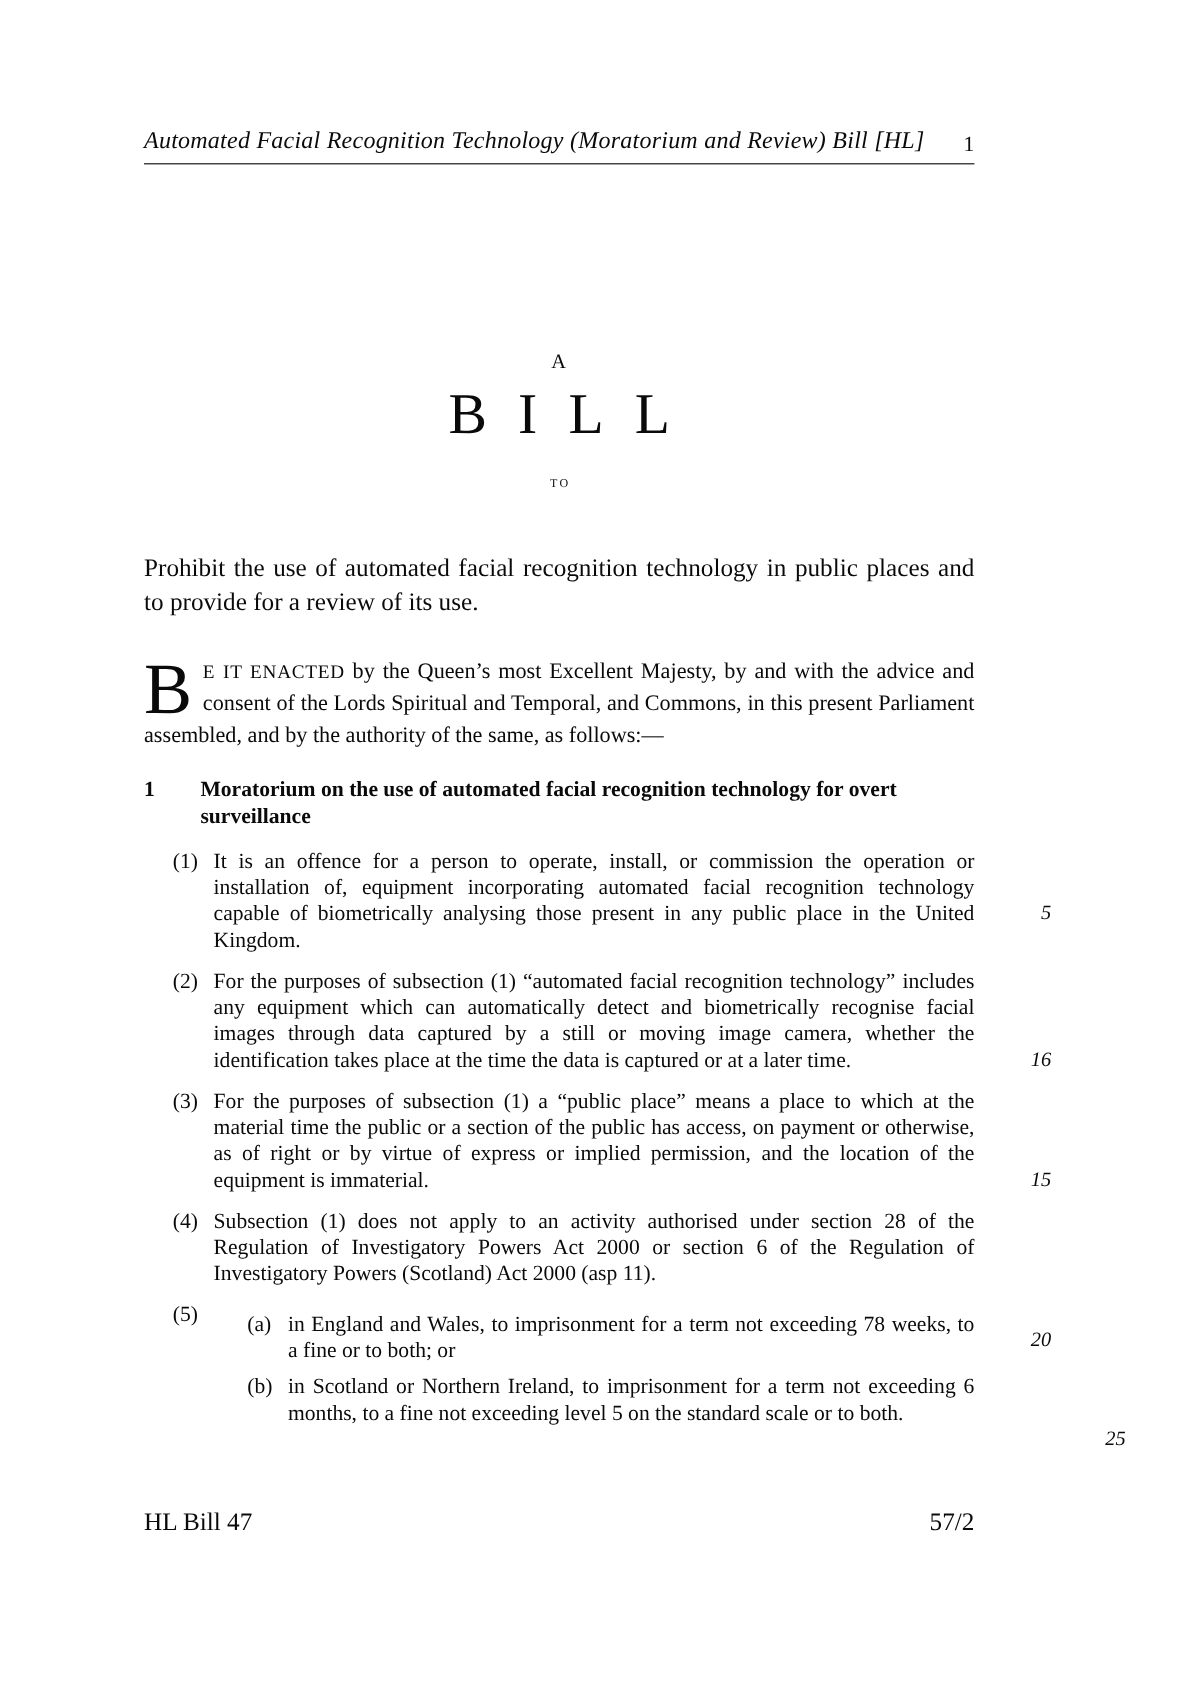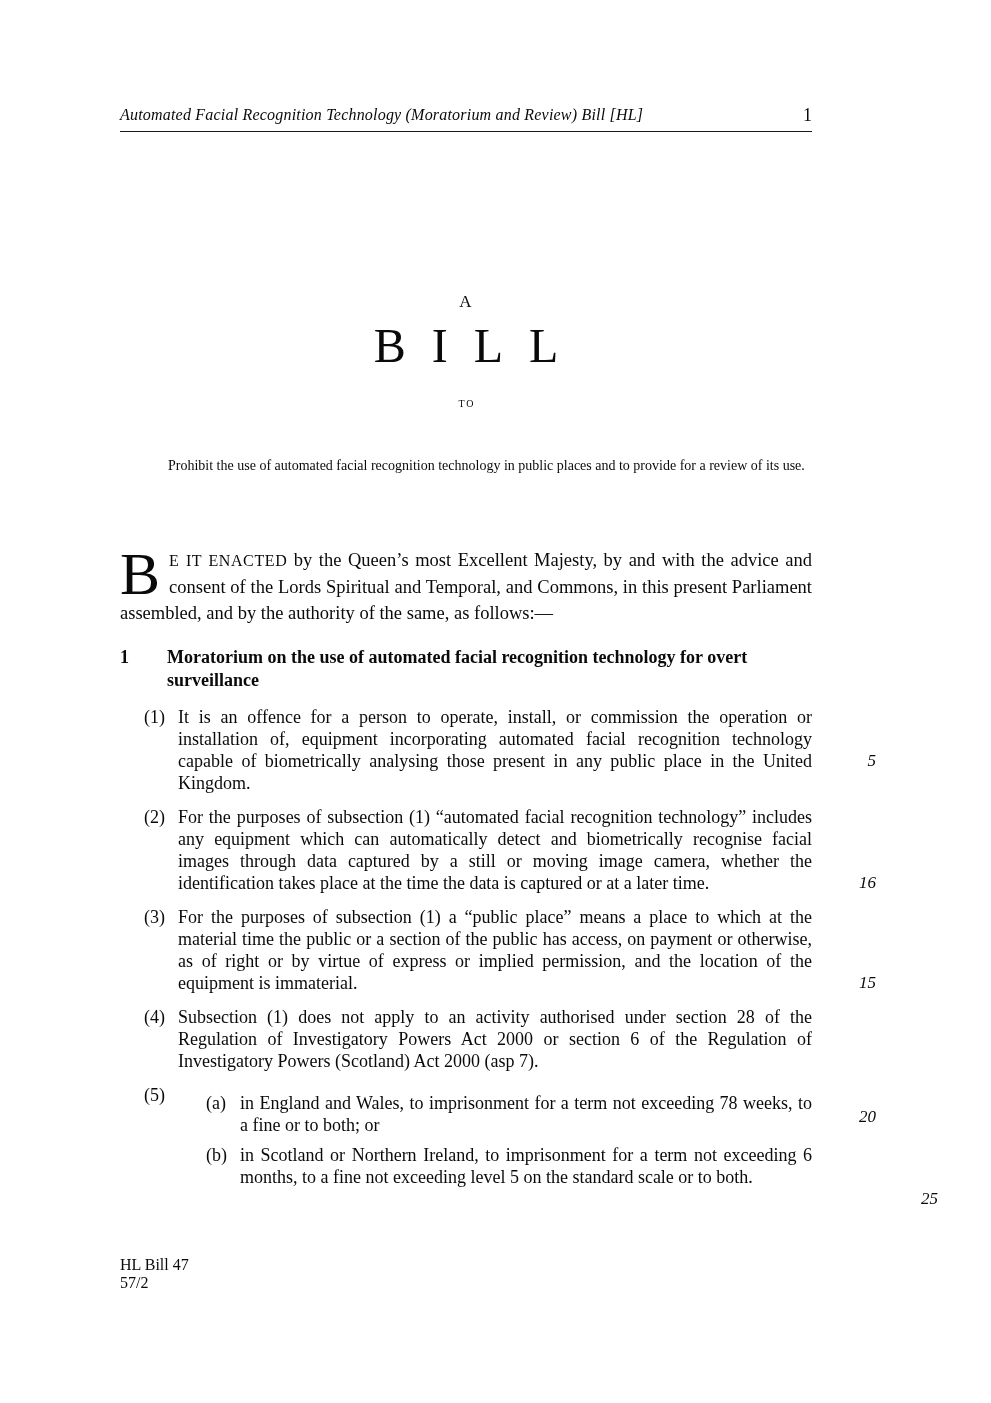--- a/index.html
+++ b/index.html
@@ -19,21 +19,21 @@
     left: 120px; top: 106px;
     width: 692px;
     display: flex;
     justify-content: space-between;
     align-items: flex-end;
     border-bottom: 1.6px solid #1a1a1a;
     padding-bottom: 7px;
   }
   .running-title {
     font-style: italic;
-    font-size: 16px;
+    font-size: 20px;
     letter-spacing: 0.2px;
   }
   .page-number { font-size: 18px; line-height: 1; }
 
   
   .masthead { position: absolute; left: 120px; width: 692px; text-align: center; }
   .mast-a  { top: 292px; font-size: 17px; letter-spacing: 1px; }
   .mast-bill {
     top: 320px;
     font-size: 48px;
@@ -42,24 +42,23 @@
     text-indent: 26px;
     line-height: 52px;
   }
   .mast-to { top: 398px; font-size: 10px; letter-spacing: 2px; text-indent: 2px; }
 
   
   .long-title {
     position: absolute;
     left: 120px; top: 438px;
     width: 692px;
-    font-size: 14px;
+    font-size: 21px;
     line-height: 28px;
     text-align: justify;
-    margin-left: 48px;
   }
 
   
   .enacting {
     position: absolute;
     left: 120px; top: 528px;
     width: 692px;
     font-size: 18.5px;
     line-height: 26px;
     text-align: justify;
@@ -123,22 +122,21 @@
     line-height: 22px;
   }
 
   
   .page-footer {
     position: absolute;
     left: 120px; top: 1256px;
     width: 692px;
     display: flex;
     justify-content: space-between;
-    font-size: 16px;
-    flex-direction: column;
+    font-size: 21px;
   }
 </style>
 </head>
 <body>
 
 <div class="page">
 
   <div class="running-header">
     <span class="running-title">Automated Facial Recognition Technology (Moratorium and Review) Bill [HL]</span>
     <span class="page-number">1</span>
@@ -176,21 +174,21 @@
     <div class="subsection">
       <span class="ss-marker">(3)</span>
       <span class="ss-gap"></span>
       <div class="ss-text">For the purposes of subsection (1) a “public place” means a place to which at the material time the public or a section of the public has access, on payment or otherwise, as of right or by virtue of express or implied permission, and the location of the equipment is immaterial.</div>
       <span class="line-num" style="top:66px">15</span>
     </div>
 
     <div class="subsection">
       <span class="ss-marker">(4)</span>
       <span class="ss-gap"></span>
-      <div class="ss-text">Subsection (1) does not apply to an activity authorised under section 28 of the Regulation of Investigatory Powers Act 2000 or section 6 of the Regulation of Investigatory Powers (Scotland) Act 2000 (asp 7).</div>
+      <div class="ss-text">Subsection (1) does not apply to an activity authorised under section 28 of the Regulation of Investigatory Powers Act 2000 or section 6 of the Regulation of Investigatory Powers (Scotland) Act 2000 (asp 11).</div>
     </div>
 
     <div class="subsection">
       <span class="ss-marker">(5)</span>
       <span class="ss-gap"></span>
       <div class="ss-text">
         <div class="para">
           <span class="p-marker">(a)</span>
           <span class="p-gap"></span>
           <div class="p-text">in England and Wales, to imprisonment for a term not exceeding 78 weeks, to a fine or to both; or</div>

